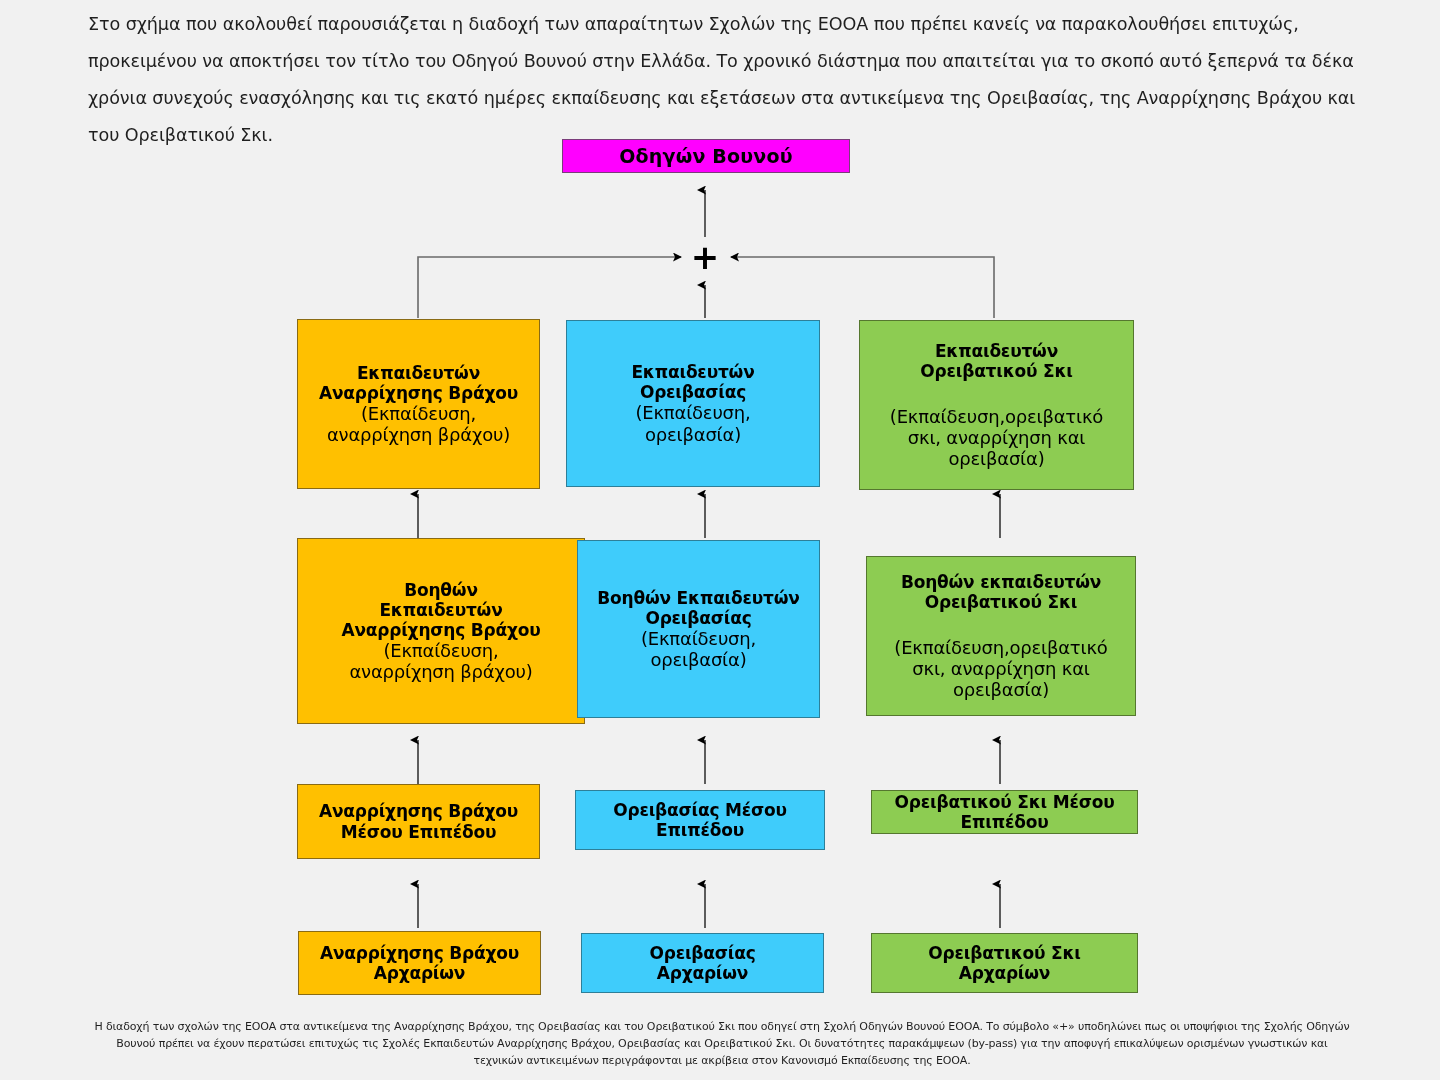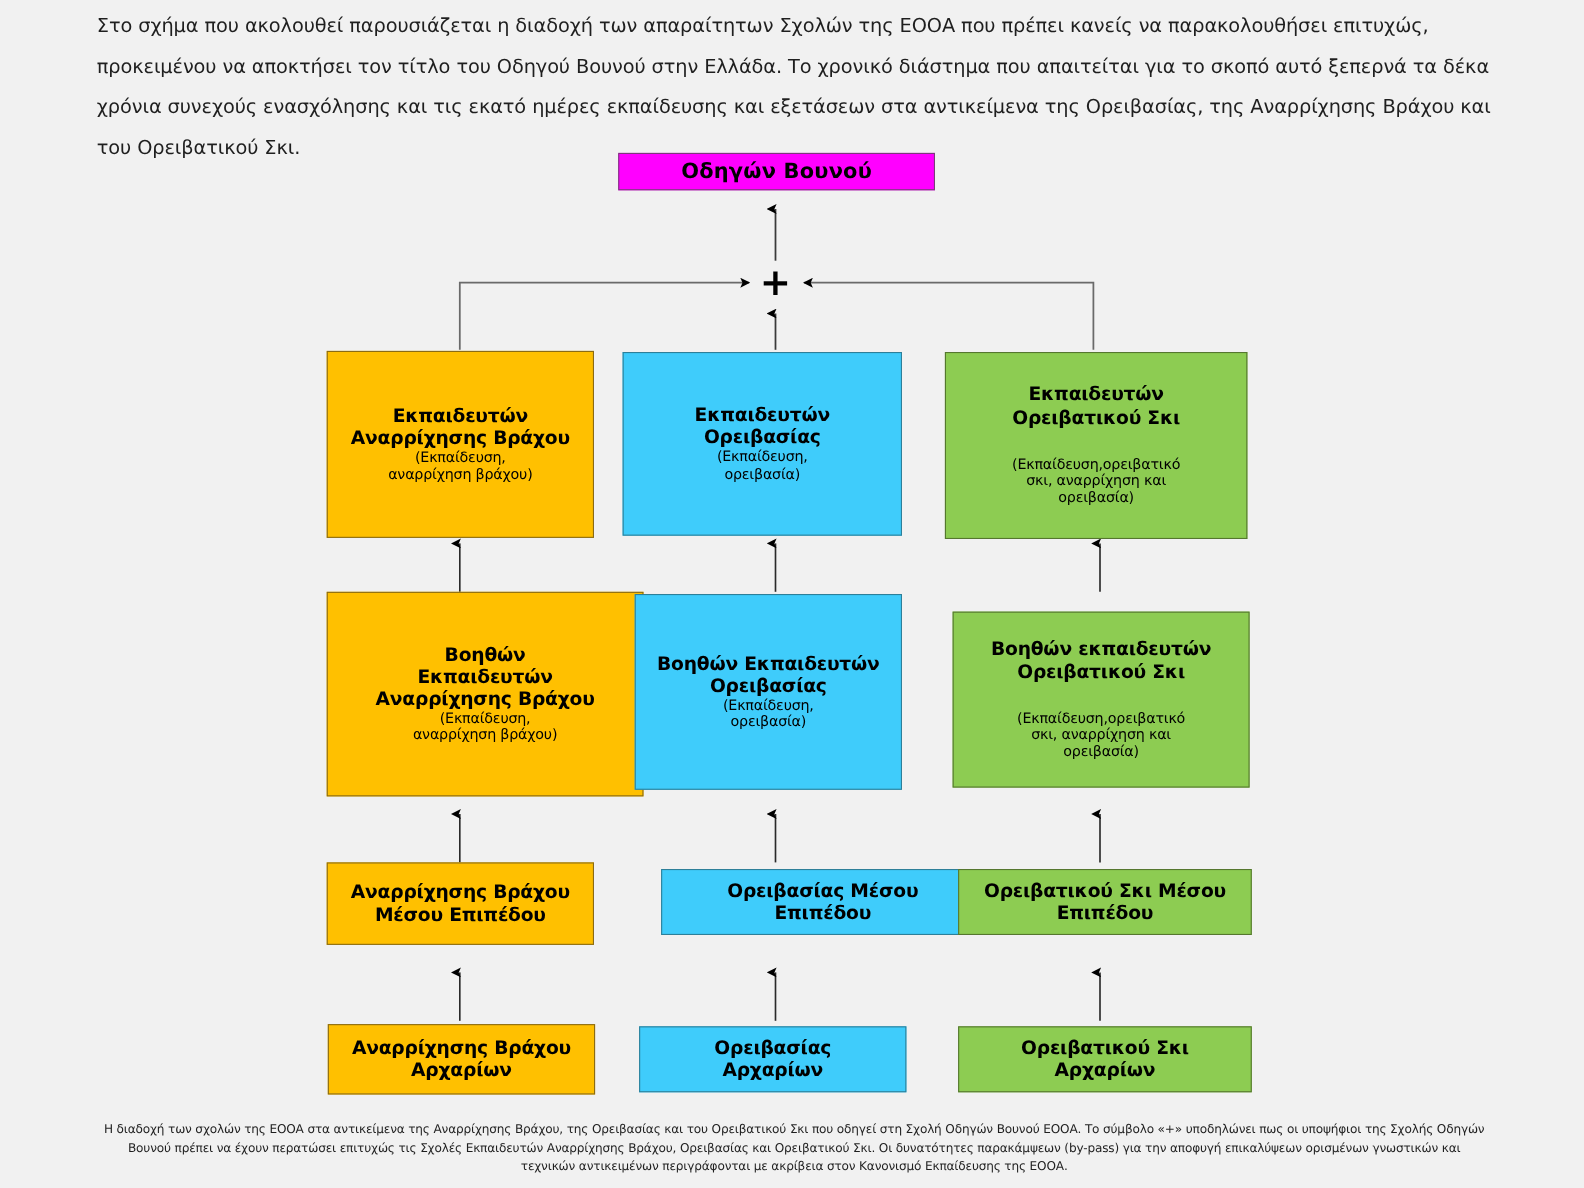--- a/index.html
+++ b/index.html
@@ -63,21 +63,21 @@
     line-height: 1.18;
   }
   .node .title {
     font-weight: bold;
     font-size: 17px;
     letter-spacing: -0.2px;
     white-space: pre-line;
   }
   .node .sub {
     font-weight: normal;
-    font-size: 13px;
+    font-size: 18px;
     letter-spacing: -0.2px;
     white-space: pre-line;
   }
   .node .sub.gap {
     margin-top: 25px;
   }
 
   .c-magenta { background: #ff00ff; border-color: #7a3c7a; }
   .c-orange  { background: #ffc000; border-color: #8a6b14; }
   .c-blue    { background: #3fccfb; border-color: #2d7f99; }
@@ -204,26 +204,26 @@
     <div class="sub gap">(Εκπαίδευση,ορειβατικό
 σκι, αναρρίχηση  και
 ορειβασία)</div>
   </div>
 
   <div class="node c-orange" style="left:297px; top:784px; width:243px; height:75px;">
     <div class="title">Αναρρίχησης  Βράχου
 Μέσου Επιπέδου</div>
   </div>
 
-  <div class="node c-blue" style="left:601px; top:790px; width:294px; height:60px;">
+  <div class="node c-blue" style="left:575px; top:790px; width:250px; height:60px;">
     <div class="title">Ορειβασίας Μέσου
 Επιπέδου</div>
   </div>
 
-  <div class="node c-green" style="left:871px; top:790px; width:267px; height:60px;">
+  <div class="node c-green" style="left:871px; top:790px; width:267px; height:44px;">
     <div class="title">Ορειβατικού Σκι Μέσου
 Επιπέδου</div>
   </div>
 
   <div class="node c-orange" style="left:298px; top:931px; width:243px; height:64px;">
     <div class="title">Αναρρίχησης  Βράχου
 Αρχαρίων</div>
   </div>
 
   <div class="node c-blue" style="left:581px; top:933px; width:243px; height:60px;">

